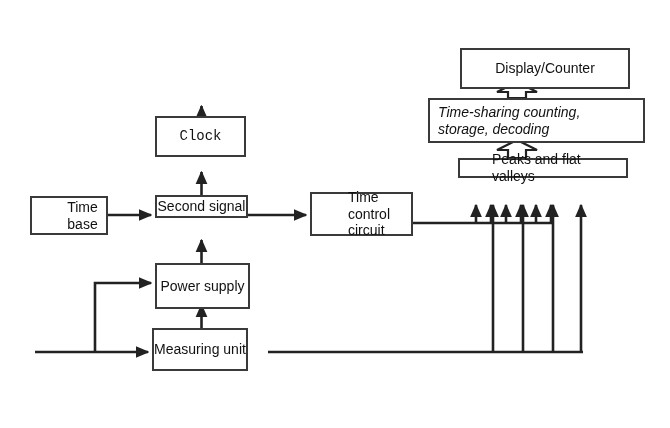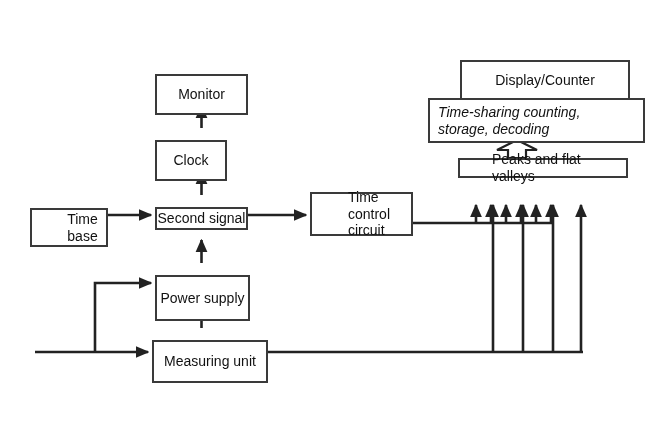--- a/index.html
+++ b/index.html
@@ -28,21 +28,21 @@
     box-sizing: border-box;
     background: #ffffff;
     border: 2px solid #3a3a3a;
     display: flex;
     align-items: center;
     color: #111111;
     font-size: 14px;
     line-height: 1.18;
     z-index: 2;
   }
-  .node.center { justify-content: center; text-align: center; margin-top: 12px; }
+  .node.center { justify-content: center; text-align: center; }
   .node.left   { justify-content: flex-start; text-align: left; padding-left: 8px; }
   .node .lbl { display: block; white-space: pre-line; }
 </style>
 </head>
 <body>
 
 <div id="diagram-root">
 
   <svg id="wires" viewBox="0 0 670 428" width="670" height="428">
     <defs>
@@ -85,46 +85,43 @@
       <line x1="553" y1="352" x2="553" y2="205" marker-end="url(#ah)"></line>
       <line x1="581" y1="352" x2="581" y2="205" marker-end="url(#ah)"></line>
     </g>
 
     <g stroke="#222222" stroke-width="2.2" fill="#ffffff" stroke-linejoin="miter">
       <path d="M 508 158 L 508 150 L 497 150 L 517 140 L 537 150 L 526 150 L 526 158 z" transform="translate(0,0)"></path>
       <path d="M 508 98 L 508 92 L 497 92 L 517 82 L 537 92 L 526 92 L 526 98 z"></path>
     </g>
   </svg>
 
-  <div class="node center" style="left:155px; top:62px; width:93px; height:41px;">
-    <span class="lbl">Monitor</span>
-  </div>
 
-  <div class="node center" style="left:155px; top:128px; width:72px; height:41px;">
+  <div class="node center" style="left:155px; top:116px; width:91px; height:41px;font-family:Liberation Mono, monospace;">
     <span class="lbl">Clock</span>
   </div>
 
   <div class="node center" style="left:30px; top:196px; width:78px; height:39px;padding-left:27px;">
     <span class="lbl">Time base</span>
   </div>
 
   <div class="node center" style="left:155px; top:195px; width:93px; height:23px;">
     <span class="lbl">Second signal</span>
   </div>
 
   <div class="node left" style="left:310px; top:192px; width:103px; height:44px;padding-left:36px;">
     <span class="lbl">Time control
 circuit</span>
   </div>
 
   <div class="node center" style="left:155px; top:263px; width:95px; height:46px;">
     <span class="lbl">Power supply</span>
   </div>
 
-  <div class="node center" style="left:152px; top:328px; width:116px; height:43px;">
+  <div class="node center" style="left:152px; top:328px; width:96px; height:43px;">
     <span class="lbl">Measuring unit</span>
   </div>
 
   <div class="node center" style="left:460px; top:48px; width:170px; height:41px;">
     <span class="lbl">Display/Counter</span>
   </div>
 
   <div class="node left" style="left:428px; top:98px; width:217px; height:45px;font-style:italic;">
     <span class="lbl">Time-sharing counting,
 storage, decoding</span>

